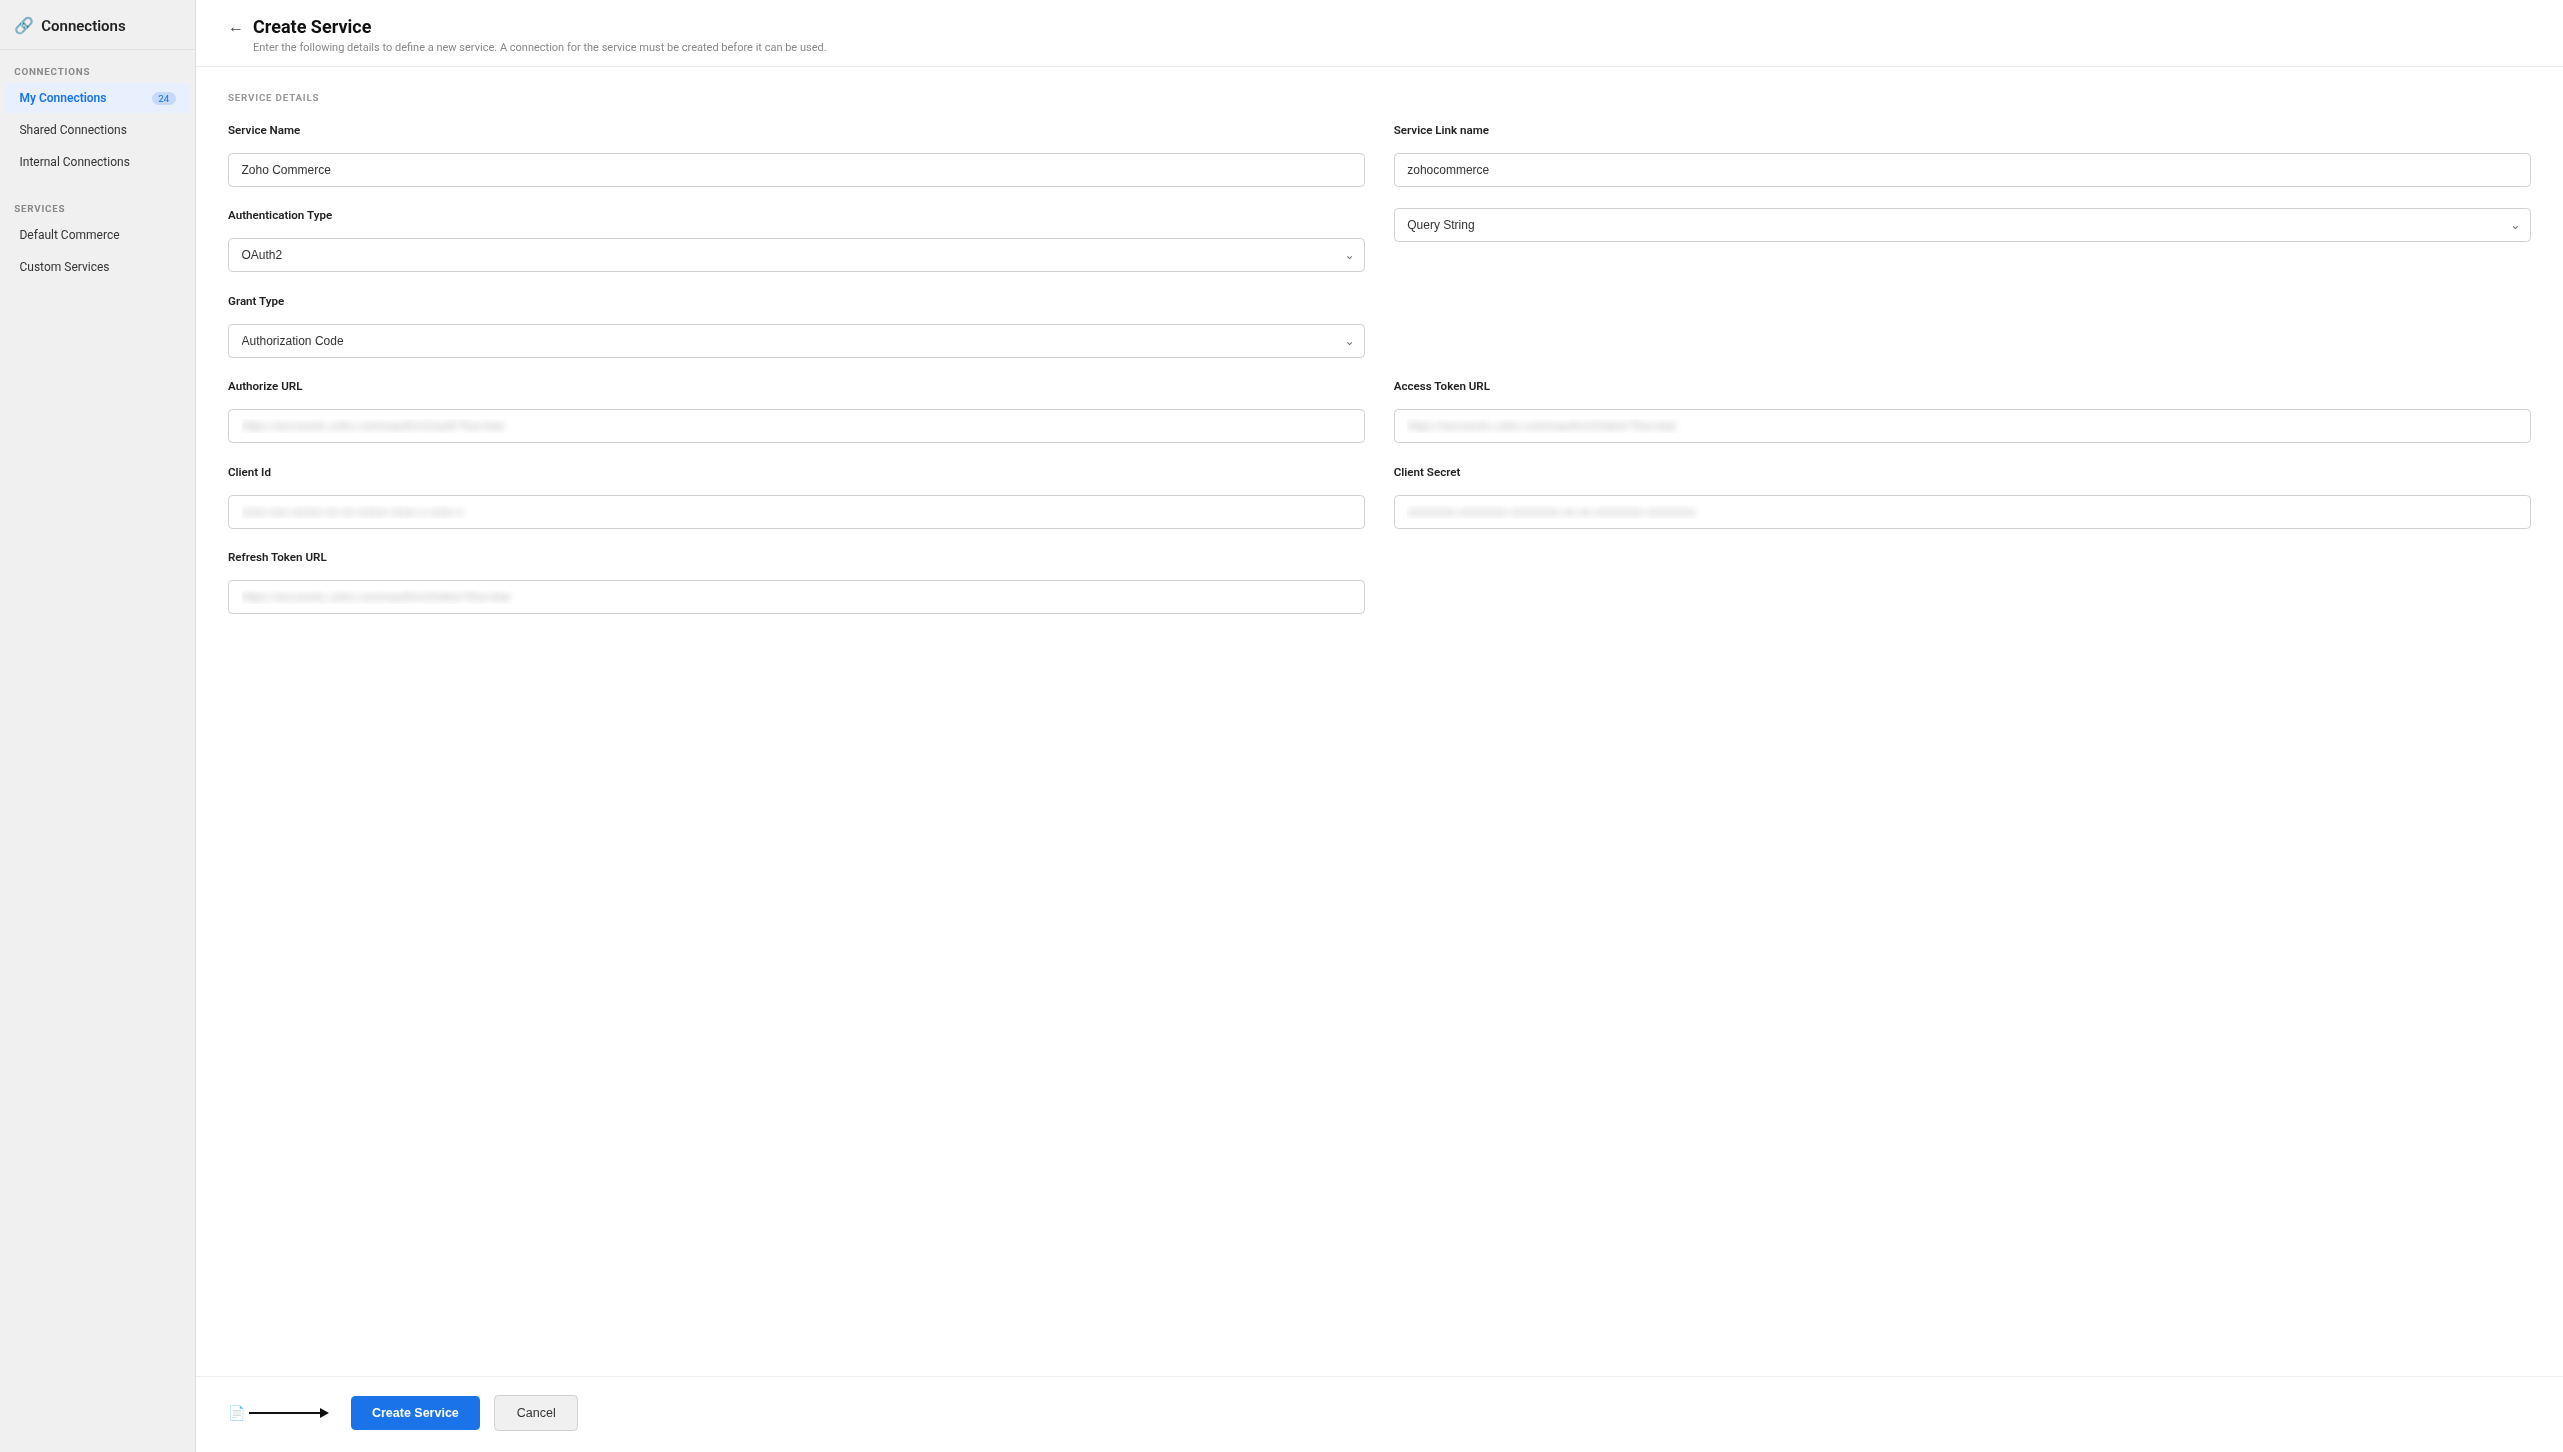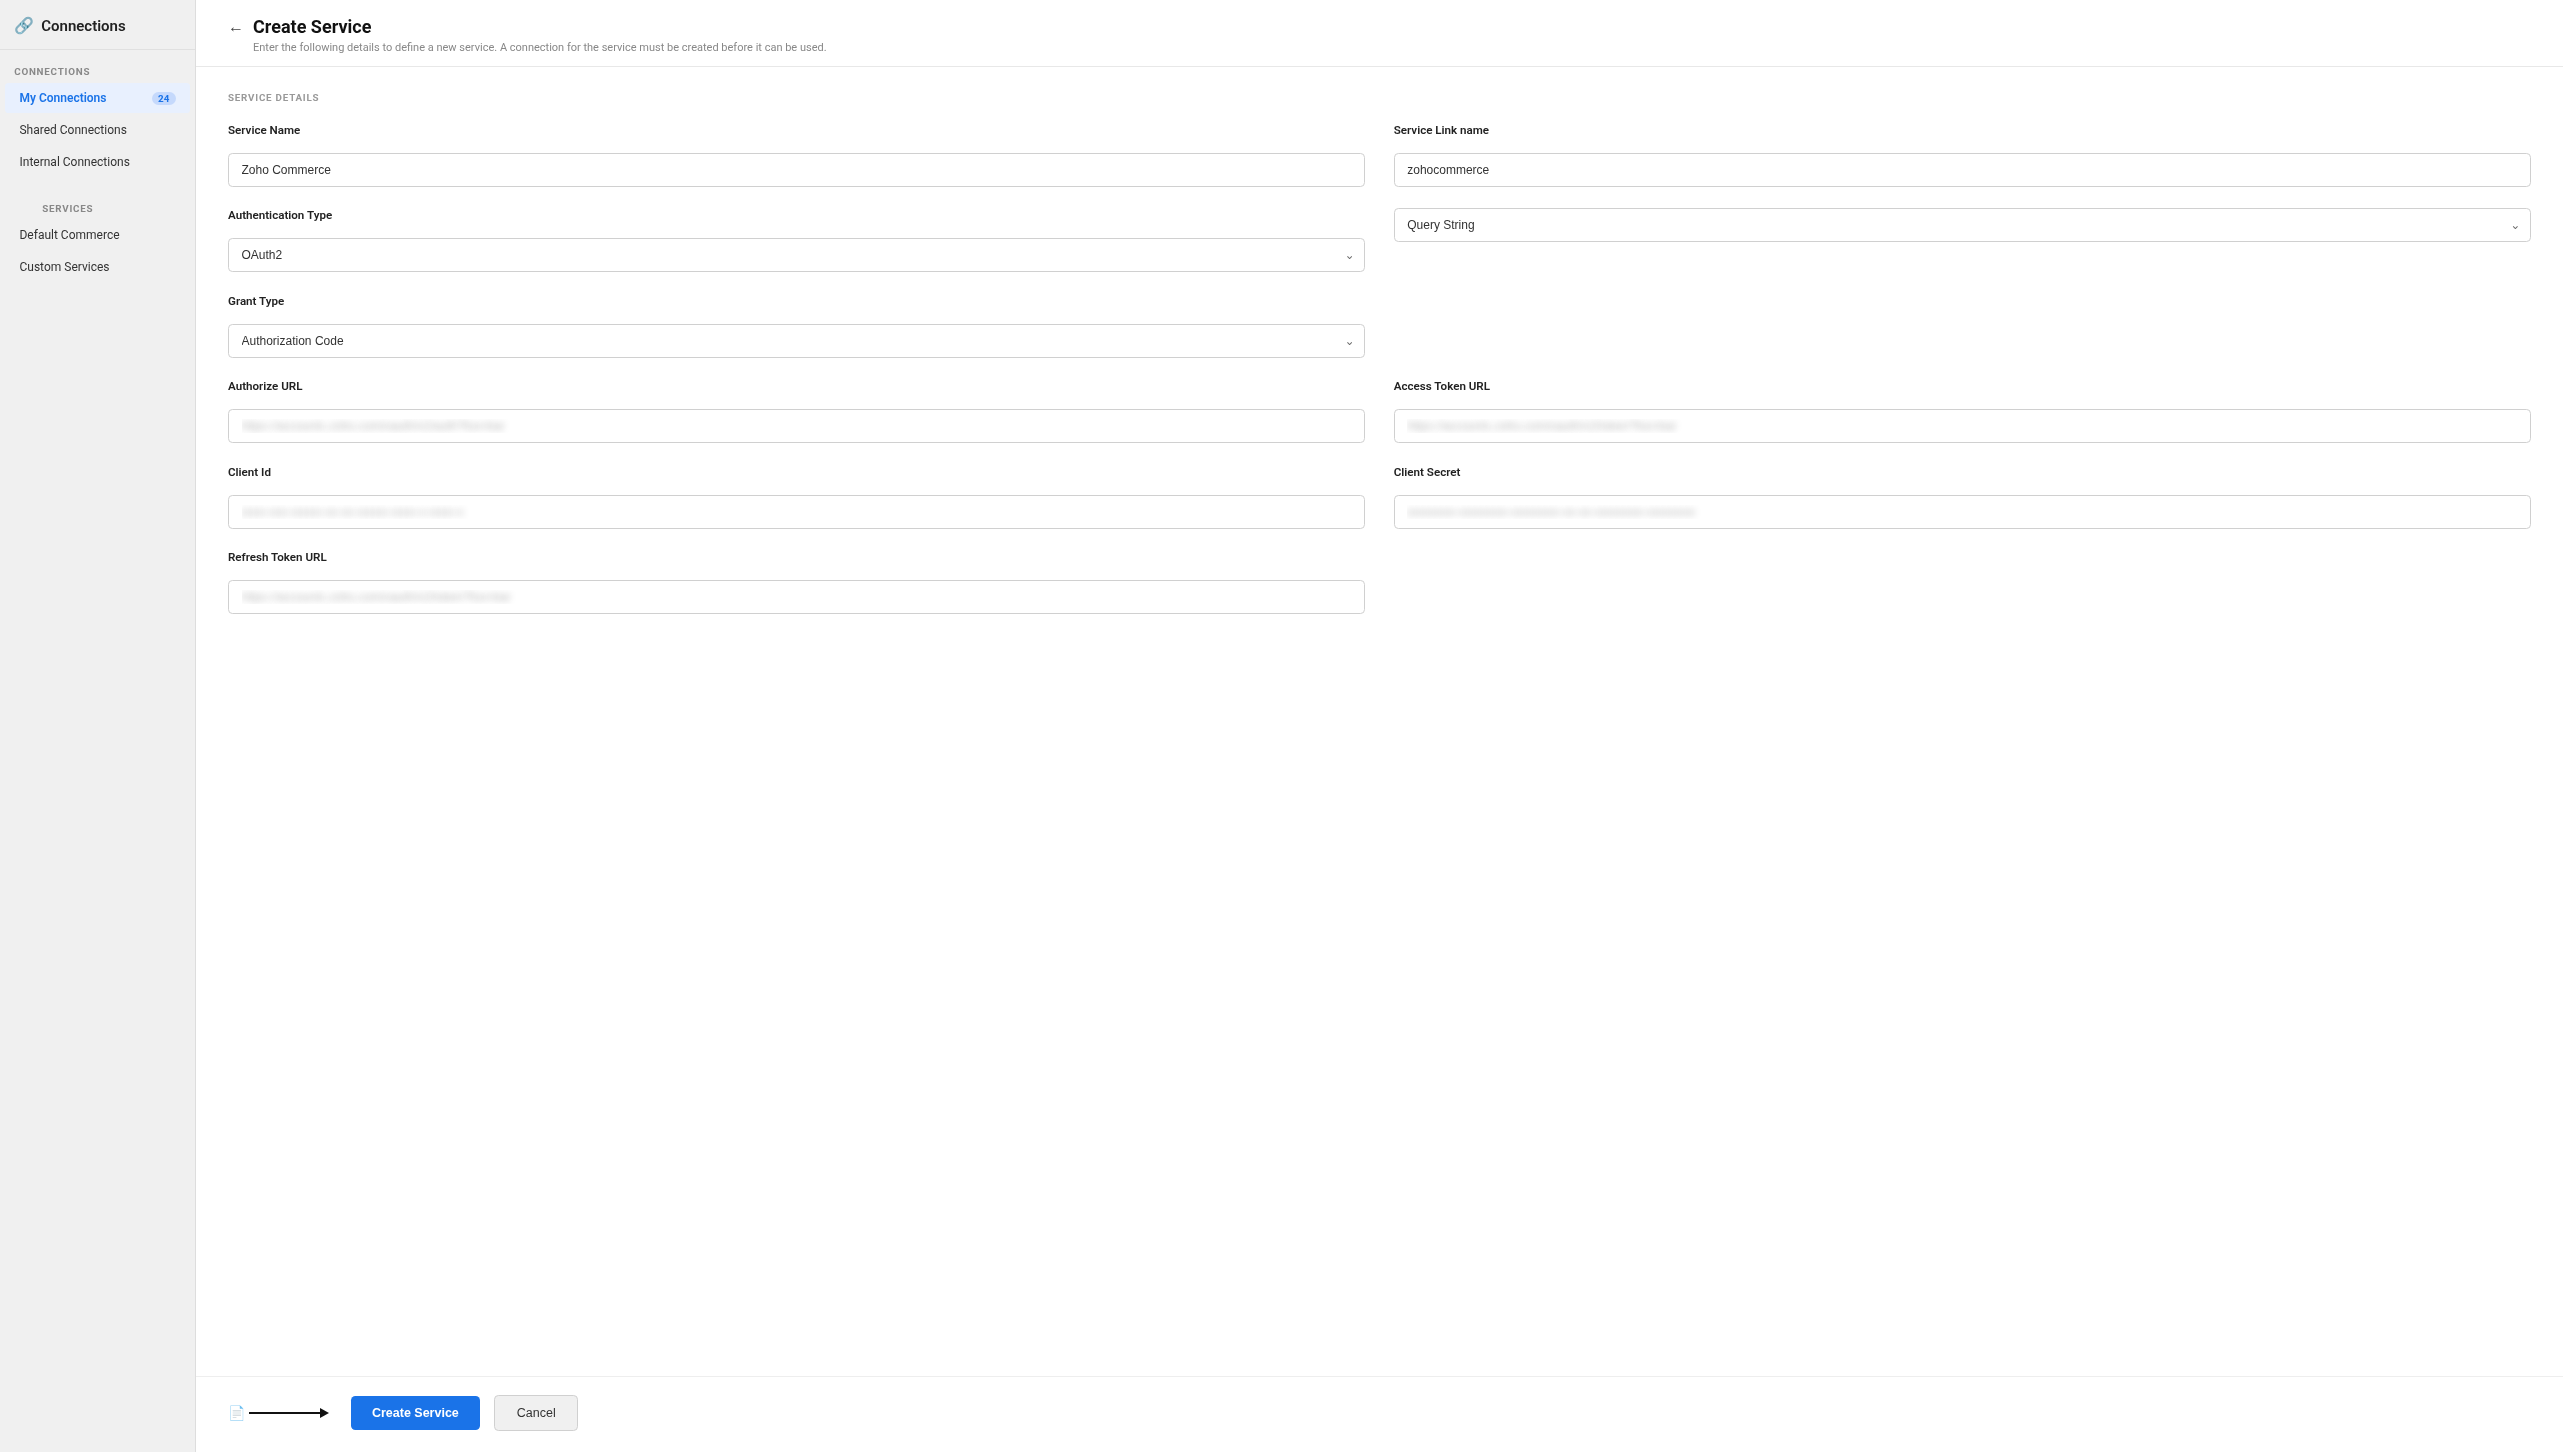--- a/index.html
+++ b/index.html
@@ -54,29 +54,28 @@
       color: #1a73e8;
       font-weight: 600;
       background: #e8f0fe;
     }
     .sidebar-badge {
       background: #ccc;
       color: #555;
       border-radius: 9px;
       padding: 0.9px 6.2px;
       font-size: 9.8px;
-      font-weight: 700;
+      font-weight: 400;
     }
     .sidebar-item.active .sidebar-badge {
       background: #c5d9fc;
       color: #1a73e8;
     }
     .sidebar-section-services {
       margin-top: 9px;
-      margin-left: 28px;
     }
 
     
     .main {
       flex: 1;
       background: #fff;
       overflow-y: auto;
       display: flex;
       flex-direction: column;
     }

